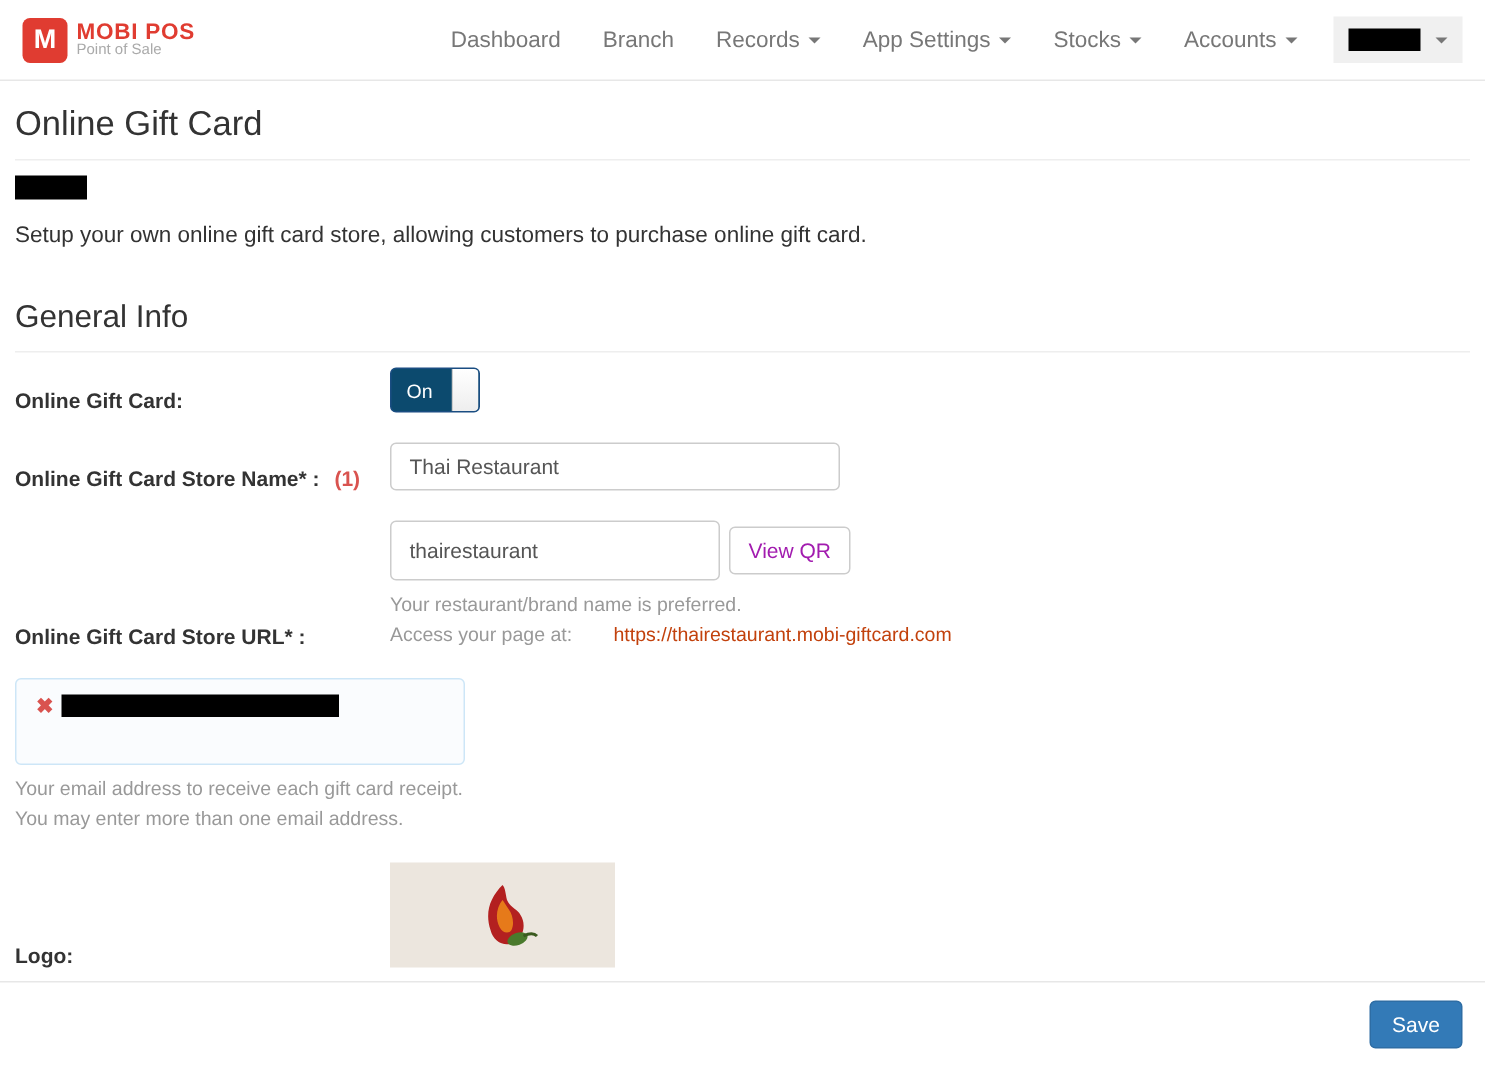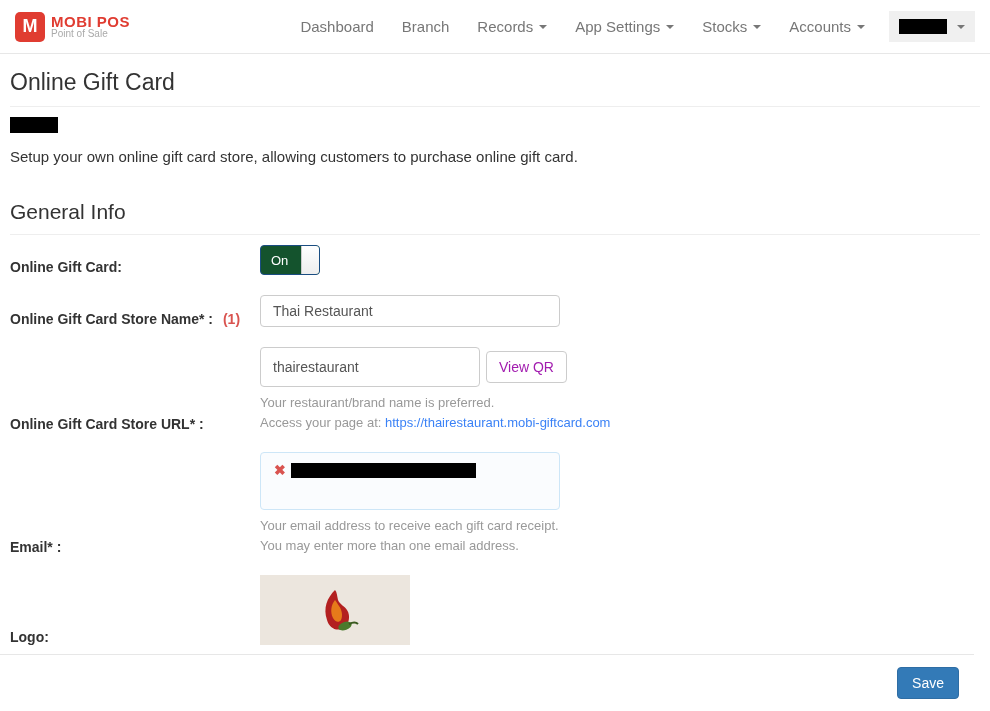--- a/index.html
+++ b/index.html
@@ -137,21 +137,21 @@
     }
     .form-control-wrap {
       flex: 1;
       max-width: 700px;
     }
     .toggle-switch {
       display: inline-flex;
       align-items: center;
       width: 60px;
       height: 30px;
-      background: #14532d;
+      background: #0c4a6e;
       border: 1px solid #1a4d82;
       border-radius: 4px;
       position: relative;
       cursor: pointer;
     }
     .toggle-switch .toggle-label {
       color: #fff;
       font-size: 13px;
       padding-left: 10px;
     }
@@ -195,22 +195,23 @@
       cursor: pointer;
       color: #a21caf;
     }
     .help-text {
       color: #999;
       font-size: 13px;
       margin-top: 6px;
       line-height: 1.5;
     }
     .help-text a {
-      color: #3b82f6;
+      color: #c2410c;
       text-decoration: none;
+      margin-left: 24px;
     }
     .email-box {
       width: 300px;
       border: 1px solid #cde6f7;
       background: #fafcfe;
       border-radius: 4px;
       padding: 6px 8px;
       min-height: 58px;
     }
     .email-tag {
@@ -236,21 +237,21 @@
       background: #ece6de;
       display: flex;
       align-items: center;
       justify-content: center;
       overflow: hidden;
     }
     .footer {
       position: fixed;
       bottom: 0;
       left: 0;
-      right: 16px;
+      right: 0;
       border-top: 1px solid #e7e7e7;
       background: #fff;
       padding: 12px 15px;
       display: flex;
       justify-content: flex-end;
     }
     .btn-primary {
       background: #337ab7;
       color: #fff;
       border: 1px solid #2e6da4;
@@ -336,21 +337,20 @@
         <button class="btn-default">View QR</button>
       </div>
       <div class="help-text">
         <span>Your restaurant/brand name is preferred.</span><br>
         <span>Access your page at: </span><a href="#">https://thairestaurant.mobi-giftcard.com</a>
       </div>
     </div>
   </div>
 
   <div class="form-row">
-    <div class="form-label">Email* :</div>
     <div class="form-control-wrap">
       <div class="email-box">
         <div class="email-tag">
           <span class="remove-x">✖</span>
           <div class="email-redacted"></div>
         </div>
       </div>
       <div class="help-text">
         <span>Your email address to receive each gift card receipt.</span><br>
         <span>You may enter more than one email address.</span>

